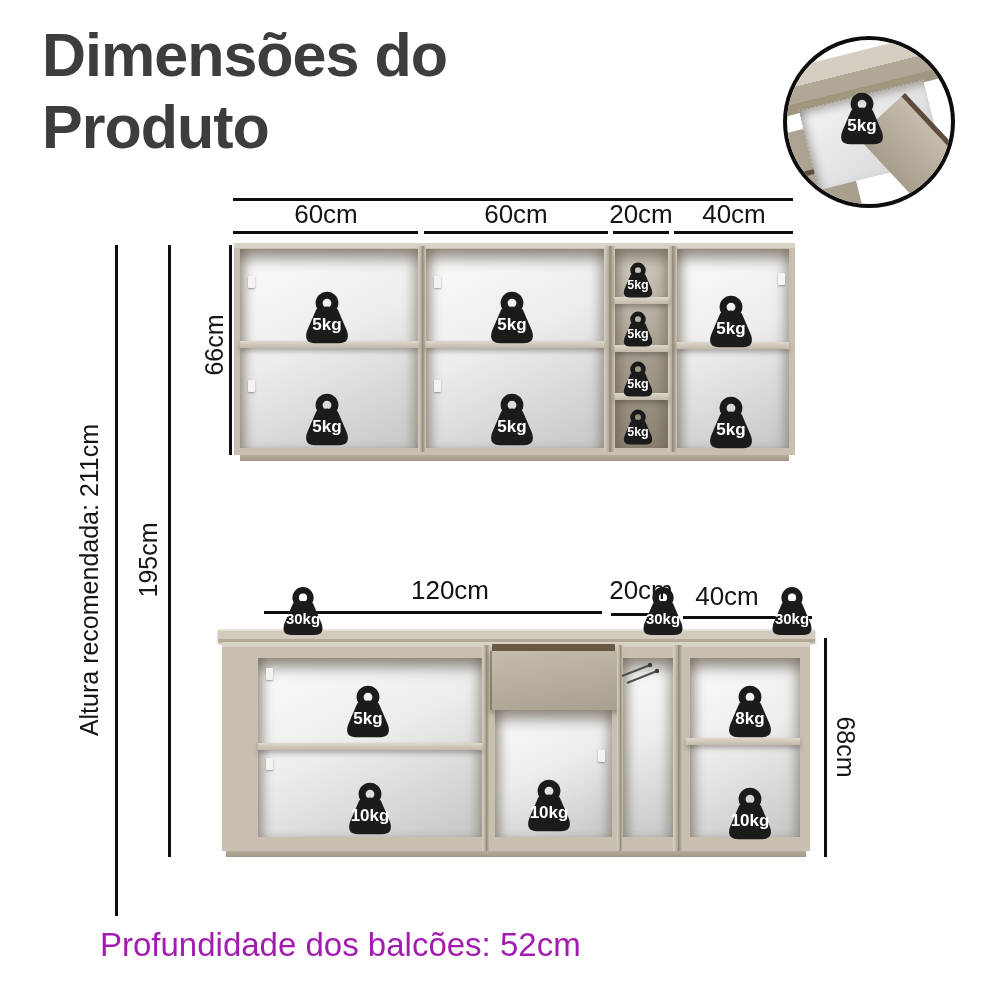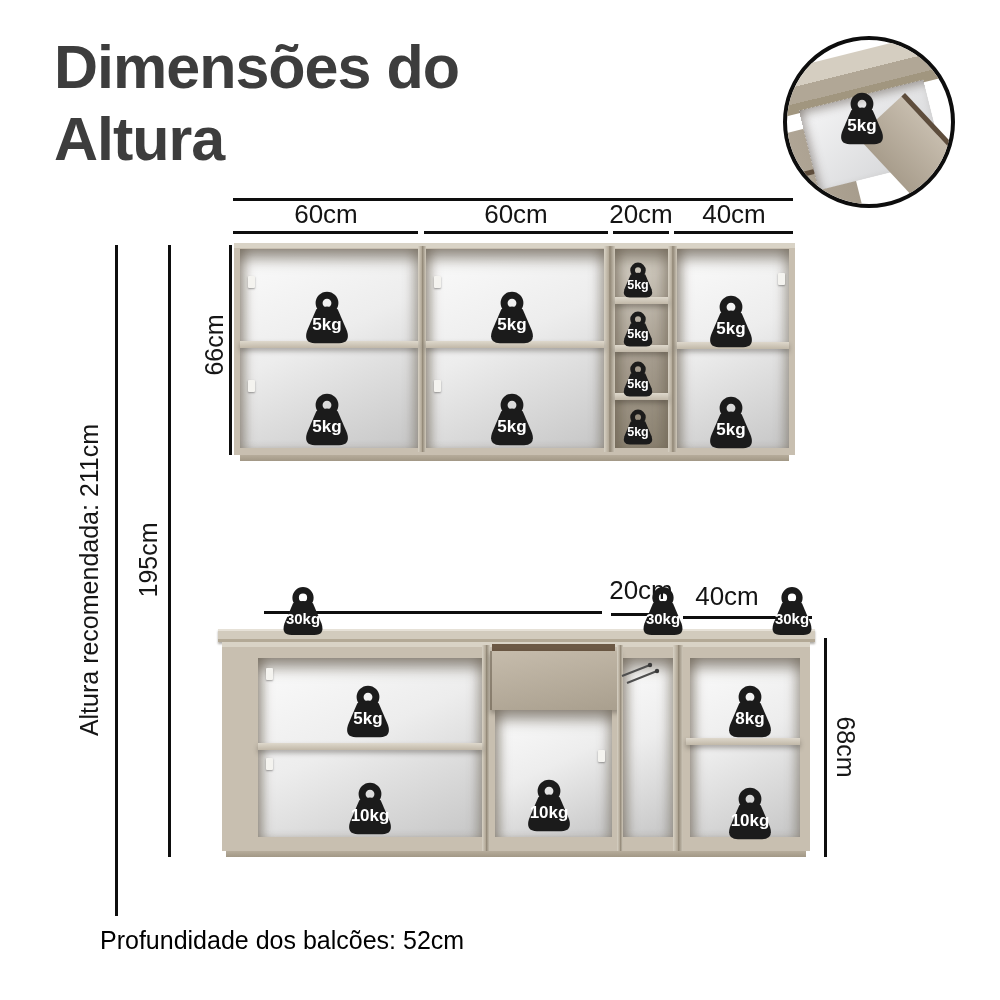--- a/index.html
+++ b/index.html
@@ -6,21 +6,21 @@
   .canvas{position:relative;width:1000px;height:1000px;background:#ffffff;overflow:hidden;
           font-family:"Liberation Sans", sans-serif;}
 
   
   .title{position:absolute;left:38px;top:16px;font-size:61px;font-weight:700;color:#3d3d3d;
          line-height:1.18;letter-spacing:-1px;}
   .dim{position:absolute;font-size:26px;color:#141414;text-align:center;line-height:1.05;}
   .vtext{position:absolute;white-space:nowrap;font-size:25px;color:#161616;
          transform:translate(-50%,-50%) rotate(-90deg);}
   .vtext.cw{transform:translate(-50%,-50%) rotate(90deg);}
-  .footer-text{position:absolute;top:926px;font-size:25px;color:#000000;}
+  .footer-text{position:absolute;top:926px;font-size:33px;color:#a21caf;}
 
   
   .hline{position:absolute;height:3px;background:#0e0e0e;}
   .vline{position:absolute;width:3px;background:#0e0e0e;}
 
   
   .frame{position:absolute;background:linear-gradient(180deg,#d9d3c6 0 5px,#c8bfb0 5px);}
   .lip{position:absolute;background:linear-gradient(#b6ac9b,#a29886);}
   .inter{position:absolute;background:linear-gradient(155deg,#fbfbfb 0%,#ededed 45%,#c6c6c6 100%);
          box-shadow:inset 0 15px 13px -5px rgba(92,82,66,.6),
@@ -60,21 +60,21 @@
   <defs>
     <symbol id="kettlebell" viewBox="0 0 60 58">
       <circle cx="30" cy="13" r="8.5" fill="none" stroke="currentColor" stroke-width="7.5"></circle>
       <path d="M18.5 19.5 Q30 14 41.5 19.5 L51.5 43 Q55.5 56 43 56 L17 56 Q4.5 56 8.5 43 Z" fill="currentColor"></path>
     </symbol>
   </defs>
 </svg>
 
 <div class="canvas">
 
-  <h1 class="title" style="margin:16px;font-weight:700"><span>Dimensões do</span><br><span>Altura</span></h1>
+  <h1 class="title" style="margin:4px;font-weight:700"><span>Dimensões do</span><br><span>Produto</span></h1>
 
   <div class="hline" style="left:233px;top:198px;width:560px"></div>
   <div class="dim" style="left:233px;top:201px;width:186px">60cm</div>
   <div class="hline" style="left:233px;top:231px;width:185px"></div>
   <div class="dim" style="left:424px;top:201px;width:184px">60cm</div>
   <div class="hline" style="left:424px;top:231px;width:184px"></div>
   <div class="dim" style="left:600px;top:201px;width:82px">20cm</div>
   <div class="hline" style="left:613px;top:231px;width:56px"></div>
   <div class="dim" style="left:674px;top:201px;width:120px">40cm</div>
   <div class="hline" style="left:674px;top:231px;width:119px"></div>
@@ -161,20 +161,21 @@
       </svg>
       <span class="wt-label">5kg</span>
     </div>
   <div class="wt wt-lg" style="left:703px;top:396px">
       <svg>
         <use href="#kettlebell"></use>
       </svg>
       <span class="wt-label">5kg</span>
     </div>
 
+  <div class="dim" style="left:290px;top:577px;width:320px">120cm</div>
   <div class="hline" style="left:264px;top:611px;width:338px"></div>
   <div class="dim" style="left:601px;top:577px;width:80px">20cm</div>
   <div class="hline" style="left:611px;top:613px;width:56px"></div>
   <div class="dim" style="left:668px;top:583px;width:118px">40cm</div>
   <div class="hline" style="left:683px;top:616px;width:129px"></div>
 
   <div class="counter" style="left:218px;top:629px;width:597px;height:13px"></div>
   <div class="frame" style="left:222px;top:642px;width:588px;height:209px"></div>
   <div class="lip" style="left:226px;top:851px;width:580px;height:6px"></div>
   <div class="inter" style="left:258px;top:658px;width:224px;height:179px"></div>

